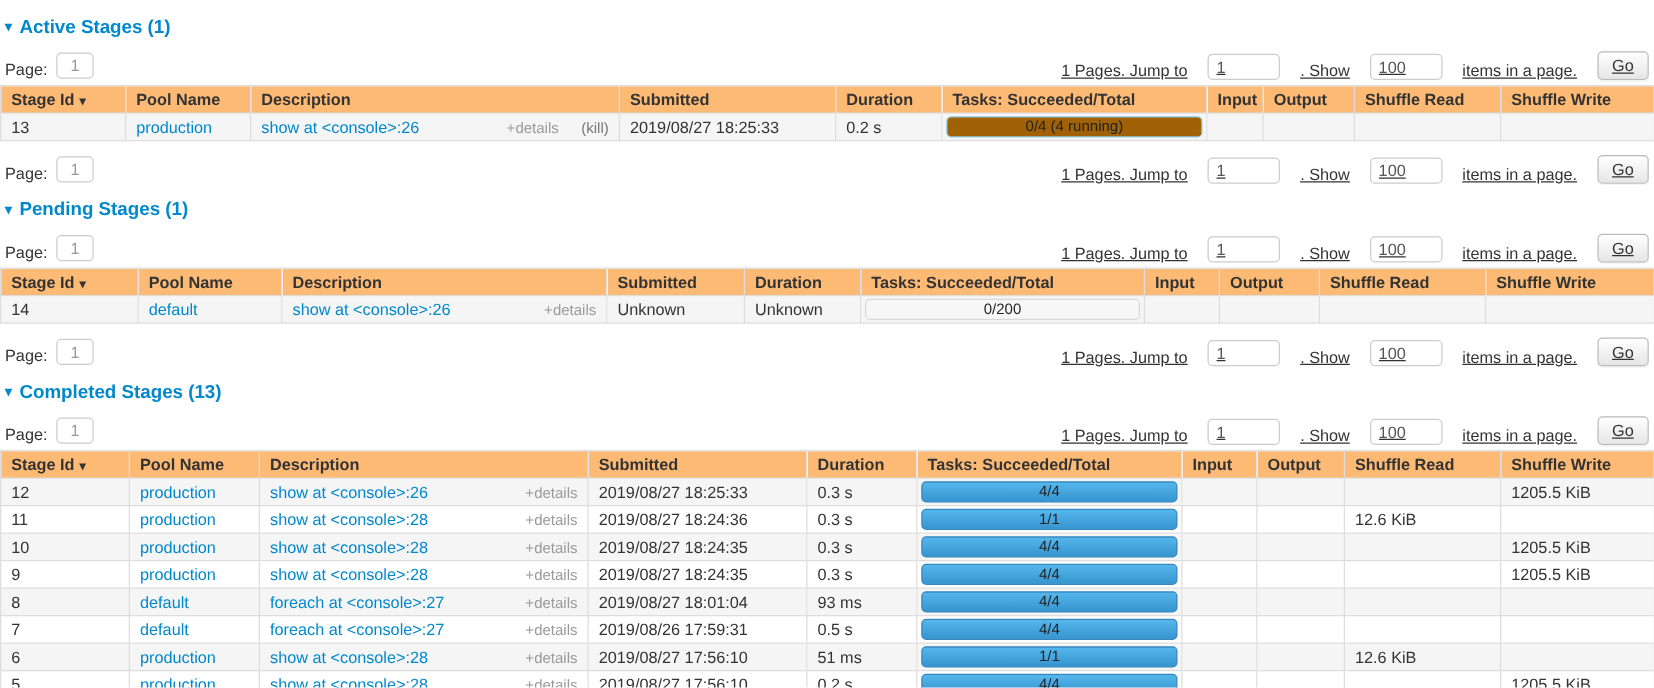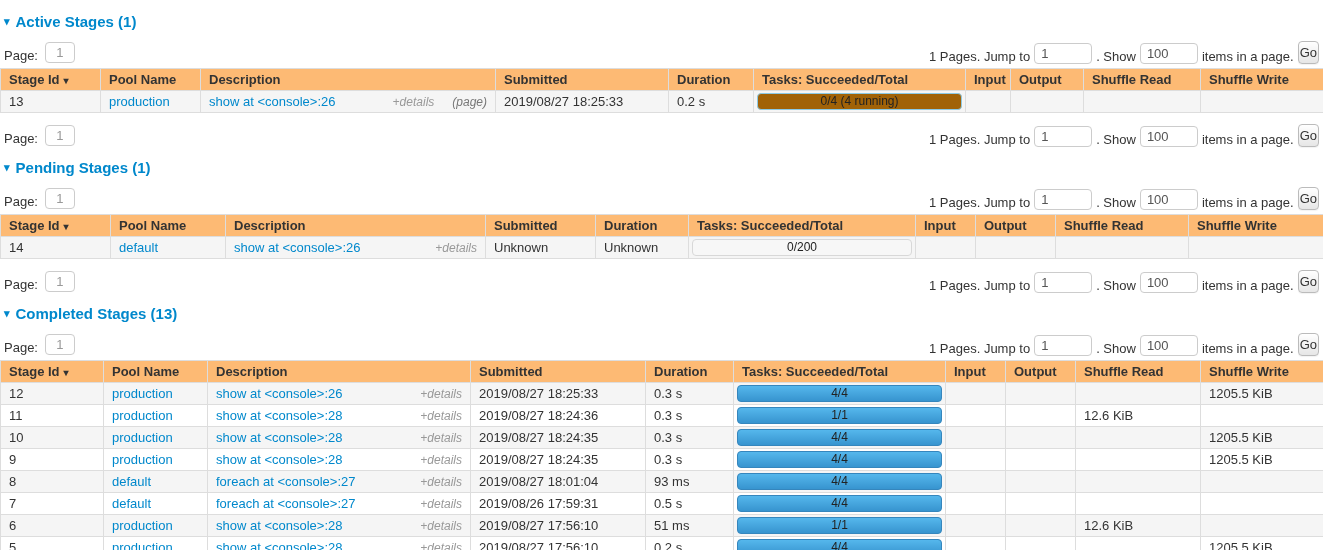--- a/index.html
+++ b/index.html
@@ -16,55 +16,55 @@
     font-size:15px; font-weight:bold; color:#0088cc;
     display:flex; align-items:center; gap:6px; cursor:pointer;
   }
   .section-title .arrow { font-size:11px; }
 
   .pager-row {
     margin:10px 4px 4px 4px; height:24px;
     display:flex; justify-content:space-between; align-items:center;
   }
   .pager-left, .pager-right { display:flex; align-items:flex-end; }
-  .pager-right { gap:4px; }
+  .pager-right { gap:16px;text-decoration:underline; }
   .pager-left  { gap:7px; }
   input {
     font-family:"Liberation Sans", sans-serif; font-size:13px;
     border:1px solid #ccc; border-radius:4px; height:21px;
     padding:1px 6px; color:#555; background:#fff; outline:none;
   }
   .page-input { width:30px; text-align:center; color:#999; }
   .jump-input, .show-input { width:58px; }
   .go-button {
     font-family:"Liberation Sans", sans-serif; font-size:13px; color:#333;
     background:linear-gradient(#ffffff, #e6e6e6);
     border:1px solid #bbb; border-radius:4px;
-    padding:2px 1px; height:23px; cursor:pointer;
+    padding:2px 11px; height:23px; cursor:pointer;
     box-shadow:inset 0 1px 0 rgba(255,255,255,.3), 0 1px 1px rgba(0,0,0,.05);
   }
 
   table {
     border-collapse:collapse; table-layout:fixed; width:1323px; margin-top:3px;
     background:#fff;
   }
   th, td {
     border:1px solid #ddd; padding:3px 8px; height:22px;
     font-size:13px; text-align:left; vertical-align:middle;
     overflow:hidden; white-space:nowrap;
   }
   th { font-weight:bold; background:#fdba74; cursor:pointer; }
   tbody tr:nth-child(odd) { background:#f5f5f5; }
   tbody tr:nth-child(even) { background:#fff; }
   .sort-arrow { font-size:10px; margin-left:4px; }
 
   a { color:#0088cc; text-decoration:none; cursor:pointer; }
 
   .desc-wrap { display:flex; justify-content:space-between; align-items:flex-end; }
-  .desc-right { display:flex; align-items:center;font-style:italic; }
+  .desc-right { display:flex; align-items:center; }
   .details-link { color:#999; font-size:12px; }
   .kill-link { color:#777; font-size:12px; margin-left:18px; }
 
   .task-cell { padding:2px 3px; }
   .progress {
     position:relative; height:17px; border-radius:4px;
     border:1px solid #ccc; background:#f7f7f7;
   }
   .progress.done    { border-color:#3586bd; background:linear-gradient(#55b7ec, #3794cf); }
   .progress.running { border-color:#8cc9e4; background:#a16207; }
@@ -125,21 +125,21 @@
       </thead>
       <tbody>
         <tr>
           <td>13</td>
           <td><a>production</a></td>
           <td>
             <div class="desc-wrap">
               <a>show at &lt;console&gt;:26</a>
               <div class="desc-right">
                 <a class="details-link">+details</a>
-                <a class="kill-link">(page)</a>
+                <a class="kill-link">(kill)</a>
               </div>
             </div>
           </td>
           <td>2019/08/27 18:25:33</td>
           <td>0.2 s</td>
           <td class="task-cell">
             <div class="progress running">
               <span class="plabel">0/4 (4 running)</span>
             </div>
           </td>

